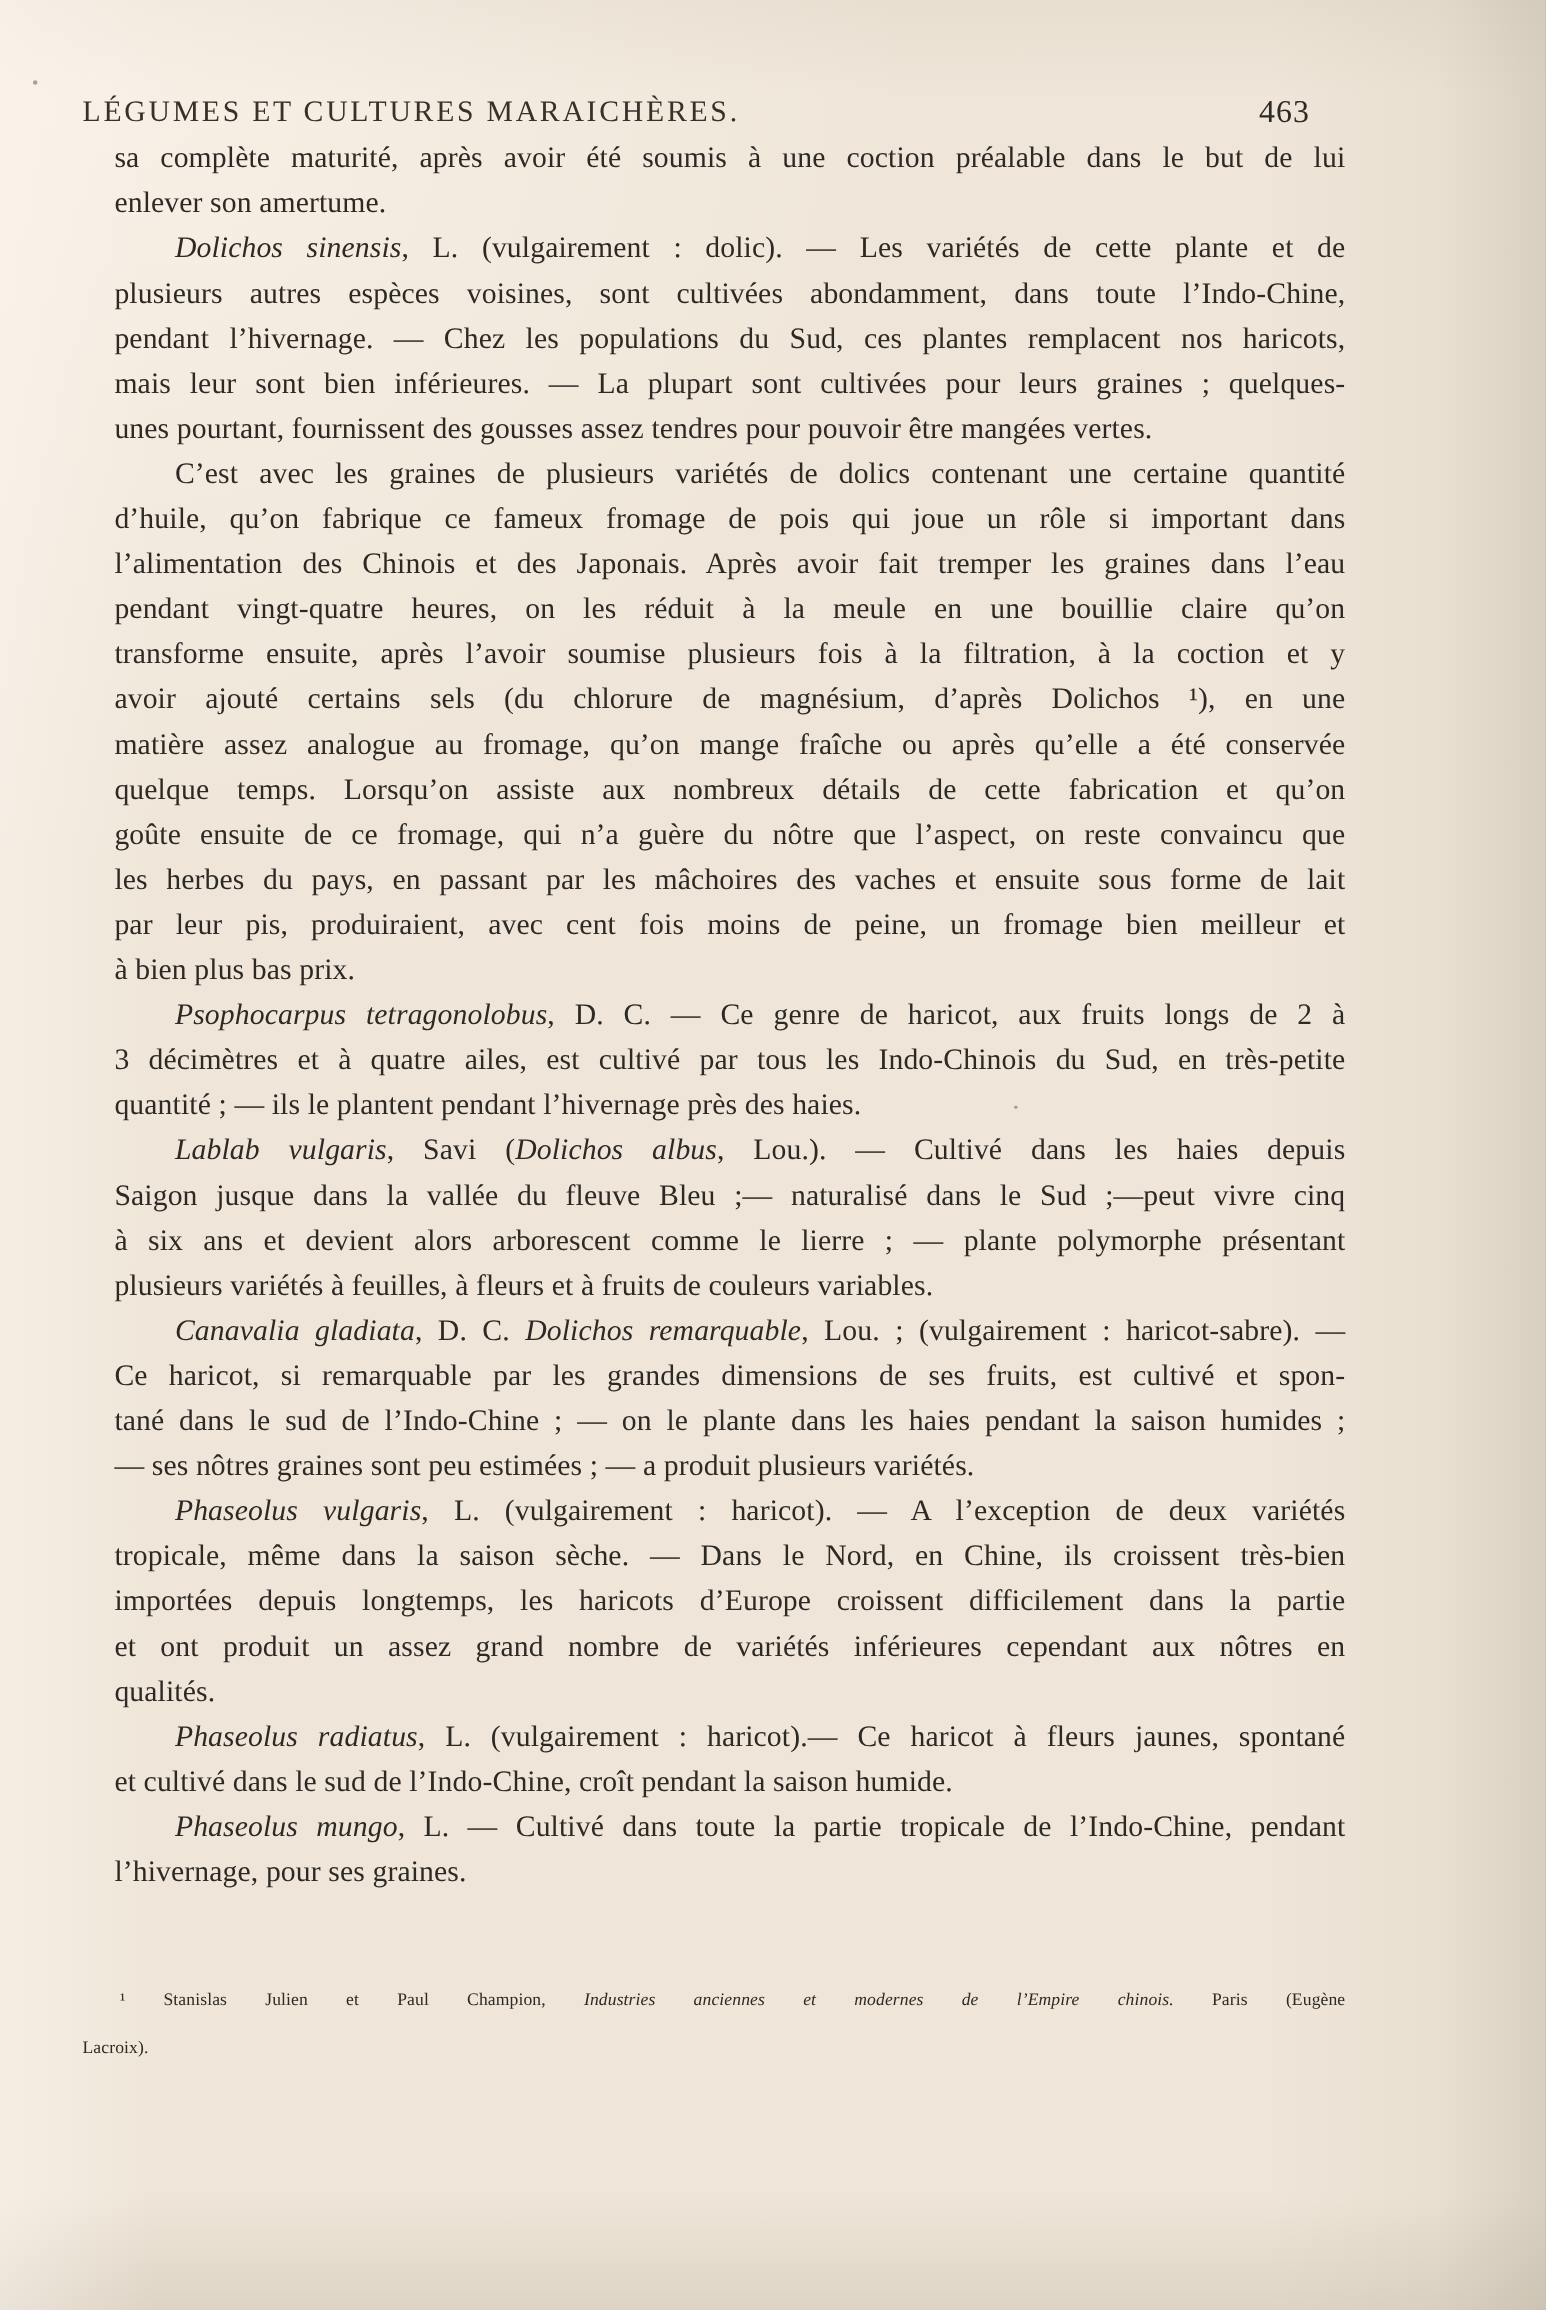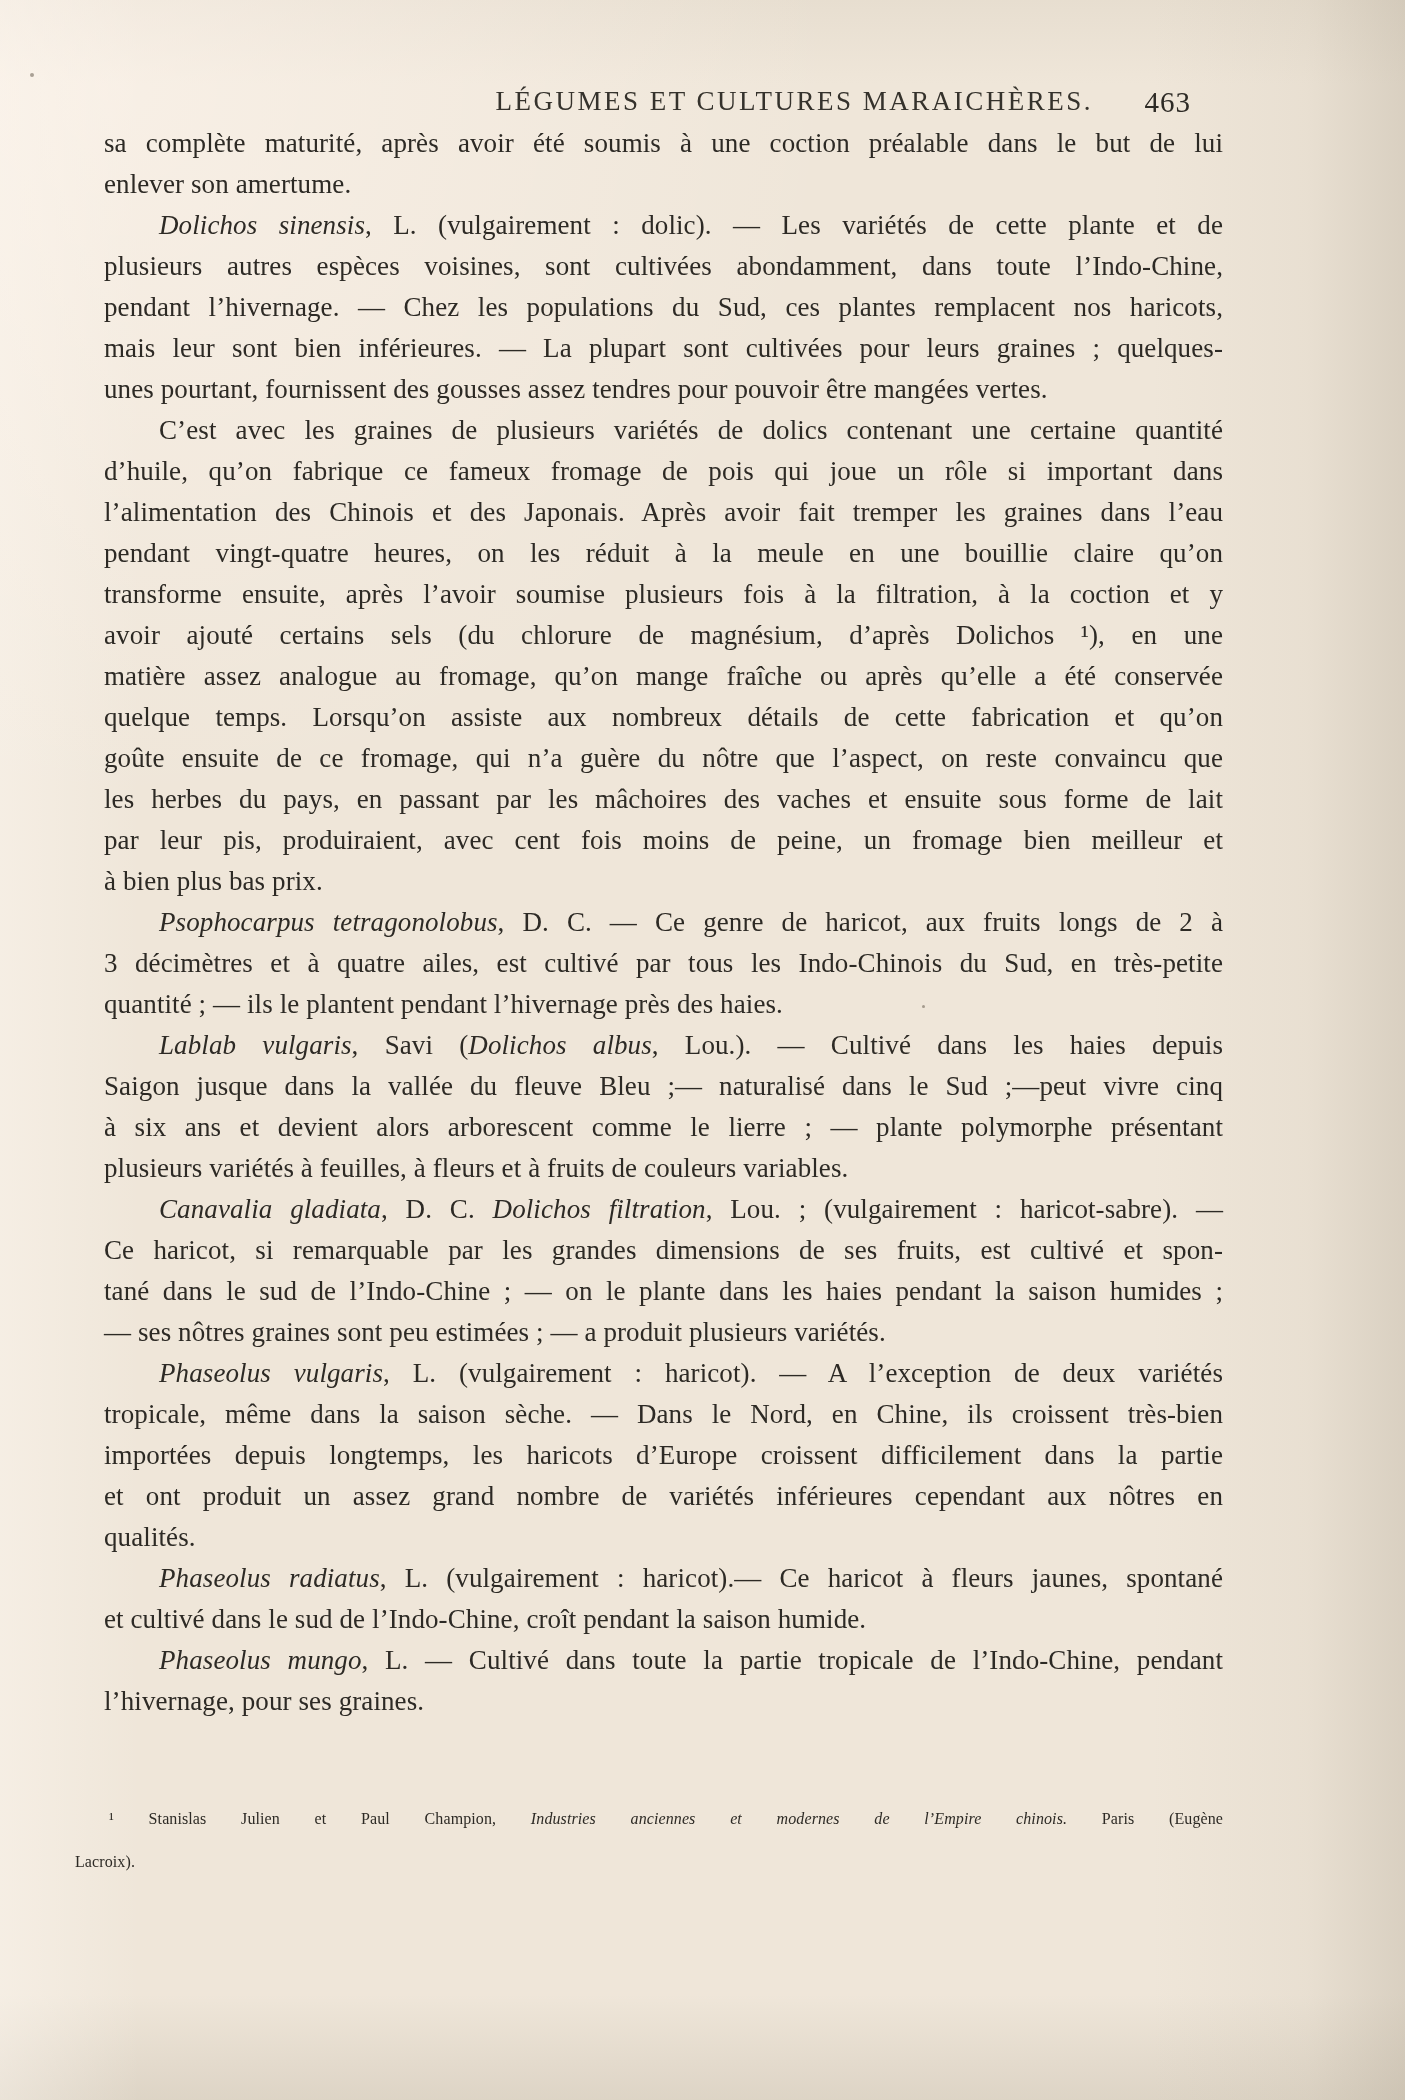--- a/index.html
+++ b/index.html
@@ -19,21 +19,21 @@
     color: #2d2a25;
   }
   .header {
     position: absolute;
     top: 86px; left: 75px;
     width: 1148px; height: 40px;
   }
   .header-title {
     position: absolute;
     left: 0; right: 130px;
-    text-align: right;
+    text-align: left;
     font-size: 27px;
     letter-spacing: 2.5px;
     color: #35322c;
     white-space: nowrap;
   }
   .page-number {
     position: absolute;
     right: 32px; top: 0;
     font-size: 29px;
     letter-spacing: 1px;
@@ -108,21 +108,21 @@
       <div class="line">les herbes du pays, en passant par les mâchoires des vaches et ensuite sous forme de lait</div>
       <div class="line">par leur pis, produiraient, avec cent fois moins de peine, un fromage bien meilleur et</div>
       <div class="line last">à bien plus bas prix.</div>
       <div class="line indent"><i>Psophocarpus tetragonolobus</i>, D. C. — Ce genre de haricot, aux fruits longs de 2 à</div>
       <div class="line">3 décimètres et à quatre ailes, est cultivé par tous les Indo-Chinois du Sud, en très-petite</div>
       <div class="line last">quantité ; — ils le plantent pendant l’hivernage près des haies.</div>
       <div class="line indent"><i>Lablab vulgaris</i>, Savi (<i>Dolichos albus</i>, Lou.). — Cultivé dans les haies depuis</div>
       <div class="line">Saigon jusque dans la vallée du fleuve Bleu ;— naturalisé dans le Sud ;—peut vivre cinq</div>
       <div class="line">à six ans et devient alors arborescent comme le lierre ; — plante polymorphe présentant</div>
       <div class="line last">plusieurs variétés à feuilles, à fleurs et à fruits de couleurs variables.</div>
-      <div class="line indent"><i>Canavalia gladiata</i>, D. C. <i>Dolichos filtration</i>, Lou. ; (vulgairement : haricot-sabre). —</div>
+      <div class="line indent"><i>Canavalia gladiata</i>, D. C. <i>Dolichos remarquable</i>, Lou. ; (vulgairement : haricot-sabre). —</div>
       <div class="line">Ce haricot, si remarquable par les grandes dimensions de ses fruits, est cultivé et spon-</div>
       <div class="line">tané dans le sud de l’Indo-Chine ; — on le plante dans les haies pendant la saison humides ;</div>
       <div class="line last">— ses nôtres graines sont peu estimées ; — a produit plusieurs variétés.</div>
       <div class="line indent"><i>Phaseolus vulgaris</i>, L. (vulgairement : haricot). — A l’exception de deux variétés</div>
       <div class="line">tropicale, même dans la saison sèche. — Dans le Nord, en Chine, ils croissent très-bien</div>
       <div class="line">importées depuis longtemps, les haricots d’Europe croissent difficilement dans la partie</div>
       <div class="line">et ont produit un assez grand nombre de variétés inférieures cependant aux nôtres en</div>
       <div class="line last">qualités.</div>
       <div class="line indent"><i>Phaseolus radiatus</i>, L. (vulgairement : haricot).— Ce haricot à fleurs jaunes, spontané</div>
       <div class="line last">et cultivé dans le sud de l’Indo-Chine, croît pendant la saison humide.</div>

